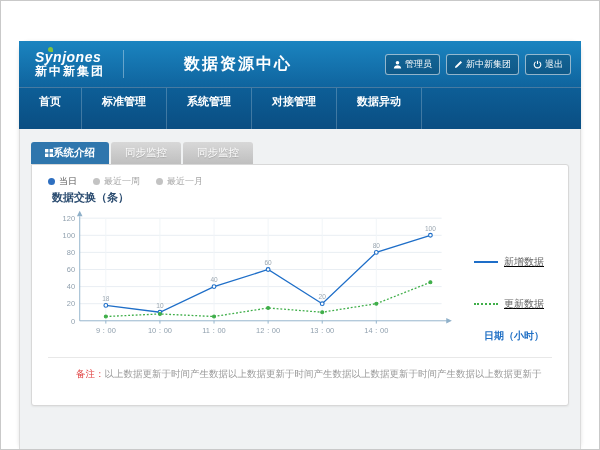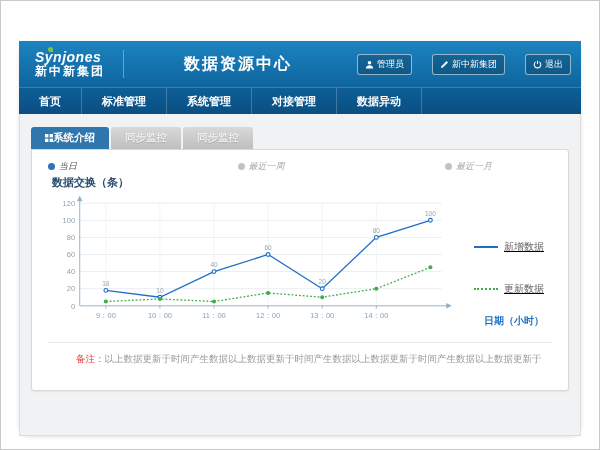--- a/index.html
+++ b/index.html
@@ -8,36 +8,36 @@
   .app { margin:40px 18px 0; box-shadow:0 1px 4px rgba(0,0,0,.12);border-radius:11px; }
 
   
   .topbar { height:46px; background:linear-gradient(#1b84c0,#0f649e); display:flex; align-items:center; padding:0 10px; position:relative; }
   .brand { line-height:1.05; position:relative; padding:0 6px; }
   .brand-en { color:#fff; font-weight:bold; font-style:italic; font-size:14px; letter-spacing:.5px; position:relative; }
   .leaf { position:absolute; left:13px; top:-3px; width:5px; height:5px; border-radius:50% 50% 0 50%; background:#7dc242; }
   .brand-cn { color:#fff; font-weight:bold; font-size:12px; letter-spacing:2px; }
   .vdiv { width:1px; height:28px; background:rgba(255,255,255,.35); margin:0 12px; }
   .app-title { color:#fff; font-size:16px; font-weight:bold; letter-spacing:2px;margin-left:48px; }
-  .user-area { margin-left:auto; display:flex; gap:20px;align-items:center; }
+  .user-area { margin-left:auto; display:flex; gap:6px;align-items:center; }
   .chip { display:flex; align-items:center; gap:3px; background:rgba(0,0,0,.18); border:1px solid rgba(255,255,255,.55); border-radius:3px; color:#fff; font-size:9px; padding:3px 7px; cursor:pointer; font-family:inherit; }
 
   
-  .mainnav { height:27px; background:linear-gradient(#0d5e97,#0a4e82); display:flex; border-top:1px solid rgba(255,255,255,.25); }
+  .mainnav { height:42px; background:linear-gradient(#0d5e97,#0a4e82); display:flex; border-top:1px solid rgba(255,255,255,.25); }
   .nav-item { color:#fff; font-size:11px; font-weight:bold; line-height:27px; padding:0 20px; border-right:1px solid rgba(255,255,255,.22); text-decoration:none; cursor:pointer; }
 
   
   .content { background:#f0f2f3; border:1px solid #dcdcdc; border-top:none; padding:13px 11px 18px; min-height:322px; }
   .tabs { display:flex; gap:2px; }
   .tab { height:22px; display:flex; align-items:center; padding:0 14px; font-size:10.5px; color:#fff;
          background:linear-gradient(#d8d8d8,#bfbfbf); border-radius:3px 3px 0 0; cursor:pointer; text-shadow:0 1px 1px rgba(0,0,0,.18); }
   .tab.active { background:#2f76ad; font-weight:bold; text-shadow:none; }
 
   .panel { background:#fff; border:1px solid #d8d8d8; border-radius:0 3px 3px 3px; box-shadow:0 1px 2px rgba(0,0,0,.06); padding:10px 16px 0; }
-  .filter-legend { display:flex; justify-content:space-between; gap:16px; padding-right:60px;font-style:italic; }
+  .filter-legend { display:flex; justify-content:flex-start; gap:16px; padding-right:60px; }
   .fitem { display:flex; align-items:center; gap:4px; font-size:9px; color:#a6a6a6; cursor:pointer; }
   .fitem.active { color:#555; }
   .fdot { width:7px; height:7px; border-radius:50%; background:#c3c3c3; }
 
   .y-title { font-size:11px; font-weight:bold; color:#2b4c70; margin:2px 0 2px 4px; }
   .chart-row { position:relative; display:flex; align-items:flex-start; }
   #chart-svg { flex:1 1 auto; width:calc(100% - 88px); height:auto; display:block; }
   .series-legend { width:88px; display:flex; flex-direction:column; gap:28px; margin-top:48px; padding-left:10px;text-decoration:underline; }
   .sitem { display:flex; align-items:center; gap:6px; font-size:10px; color:#666; }
   .lsample { width:24px; height:0; display:inline-block; }

